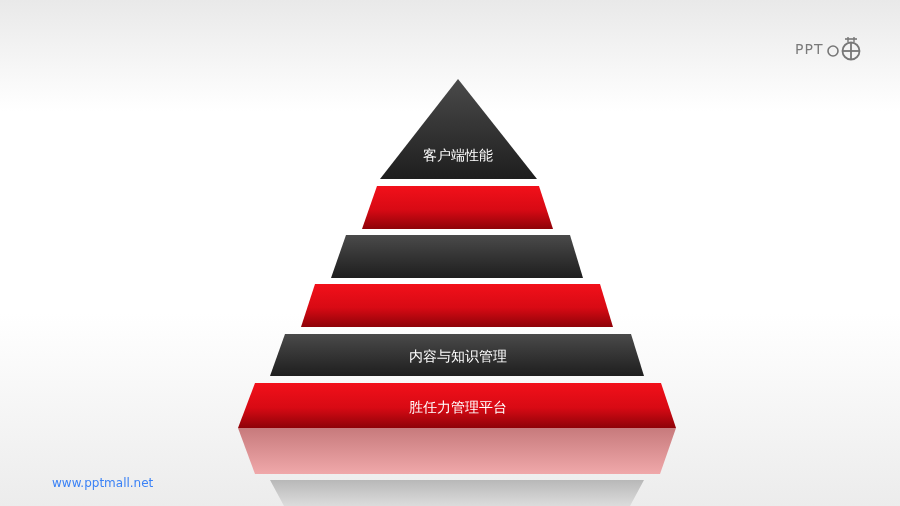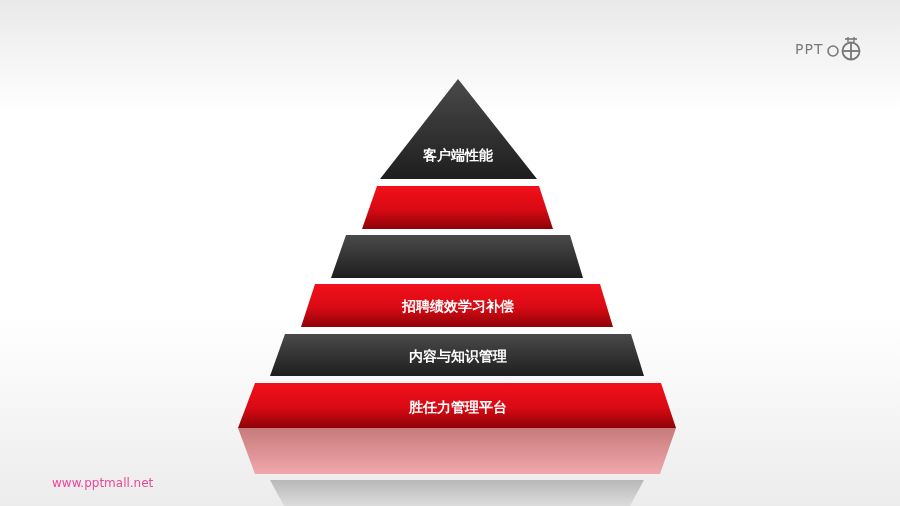--- a/index.html
+++ b/index.html
@@ -1,24 +1,24 @@
 <!DOCTYPE html>
 <html><head>
 <meta charset="utf-8">
 <style>
   html,body{margin:0;padding:0;}
   body{width:900px;height:506px;overflow:hidden;position:relative;
     background:linear-gradient(to bottom,#e9e9e9 0%,#ffffff 22%,#ffffff 62%,#ececec 100%);
     font-family:"DejaVu Sans","Liberation Sans",sans-serif;}
   .canvas{position:absolute;left:0;top:0;width:900px;height:506px;}
   .label{position:absolute;color:#ffffff;font-size:14px;text-align:center;width:300px;
-    transform:translateX(-50%);line-height:18px;white-space:nowrap;font-weight:bold;}
+    transform:translateX(-50%);line-height:18px;white-space:nowrap;}
   .logo{position:absolute;left:795px;top:36px;display:flex;align-items:center;gap:4px;color:#777;}
   .logo-text{font-size:14px;letter-spacing:1px;color:#7a7a7a;}
-  .footer{position:absolute;left:52px;top:476px;font-size:12px;color:#ec4899;}
+  .footer{position:absolute;left:52px;top:476px;font-size:12px;color:#3b82f6;}
 </style>
 </head>
 <body>
 
 <div class="canvas">
   <svg width="900" height="506" viewBox="0 0 900 506" style="position:absolute;left:0;top:0;">
     <defs>
       <linearGradient id="gDark" x1="0" y1="0" x2="0" y2="1">
         <stop offset="0" stop-color="#4a4a4a"></stop>
         <stop offset="1" stop-color="#1e1e1e"></stop>
@@ -41,21 +41,20 @@
     <polygon points="377,186 539,186 553,229 362,229" fill="url(#gRed)"></polygon>
     <polygon points="346,235 570,235 583,278 331,278" fill="url(#gDark)"></polygon>
     <polygon points="315,284 600,284 613,327 301,327" fill="url(#gRed)"></polygon>
     <polygon points="285,334 631,334 644,376 270,376" fill="url(#gDark)"></polygon>
     <polygon points="255,383 661,383 676,428 238,428" fill="url(#gRed)"></polygon>
     <polygon points="238,428 676,428 660,474 255,474" fill="url(#gPink)"></polygon>
     <polygon points="270,480 644,480 630,506 284,506" fill="url(#gGray)"></polygon>
   </svg>
 
   <div class="label" style="left:458px;top:146px;">客户端性能</div>
-  <div class="label" style="left:458px;top:297px;">招聘绩效学习补偿</div>
   <div class="label" style="left:458px;top:398px;">胜任力管理平台</div>
   <div class="label" style="left:458px;top:347px;">内容与知识管理</div>
 
   <div class="logo">
     <span class="logo-text">PPT</span>
     <svg width="36" height="26" viewBox="0 0 36 26">
       <circle cx="6" cy="15" r="5" fill="none" stroke="#777" stroke-width="1.6"></circle>
       <circle cx="24" cy="15" r="8.5" fill="none" stroke="#777" stroke-width="1.8"></circle>
       <line x1="24" y1="6" x2="24" y2="24" stroke="#777" stroke-width="1.8"></line>
       <line x1="15.5" y1="15" x2="32.5" y2="15" stroke="#777" stroke-width="1.8"></line>

